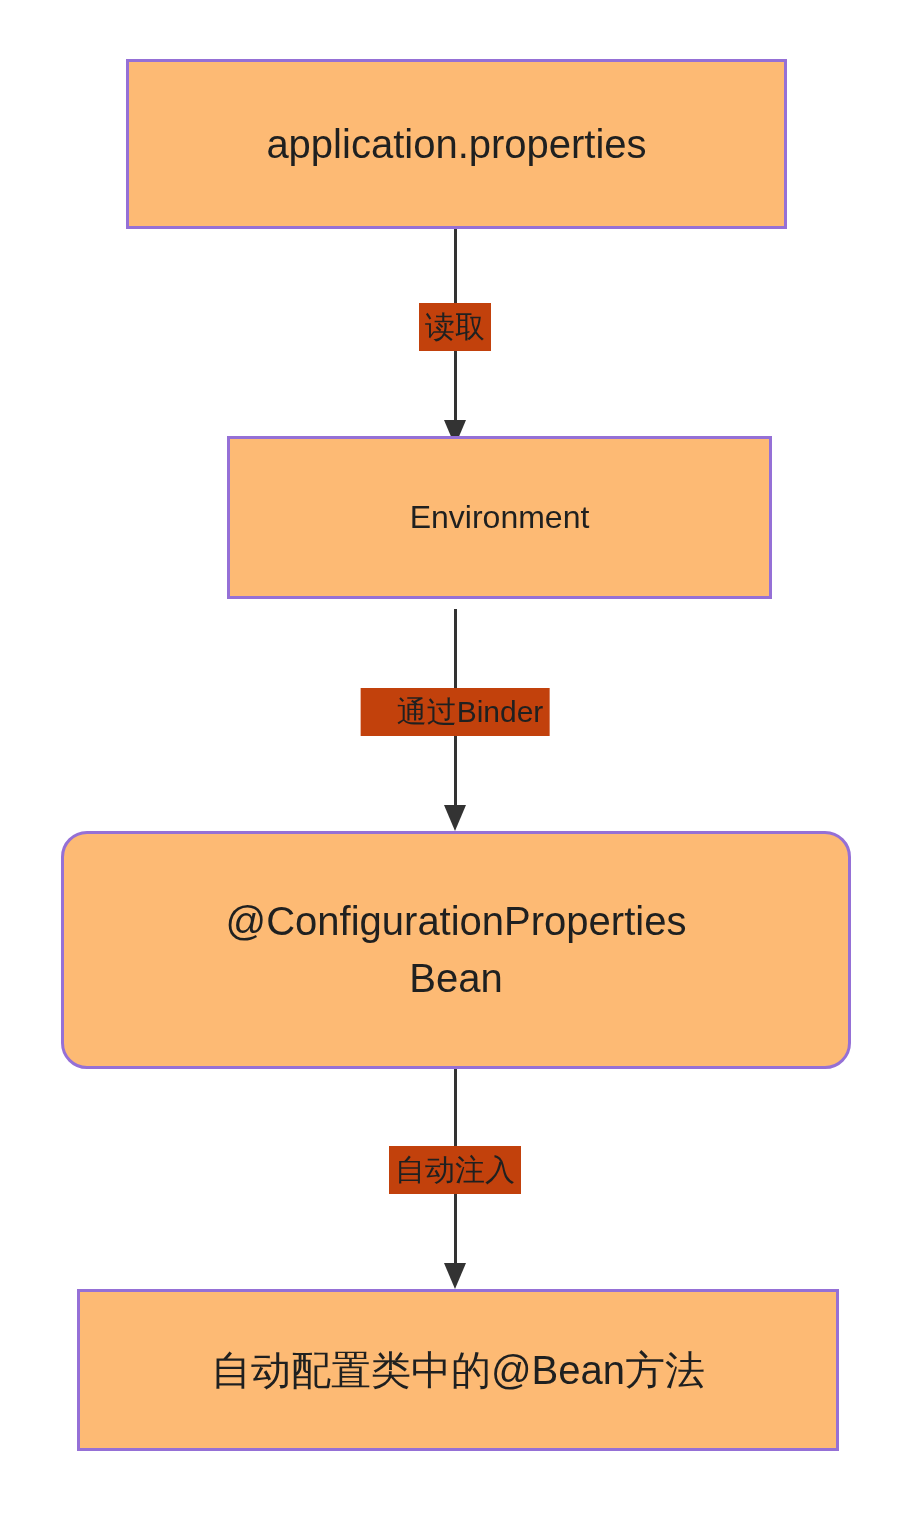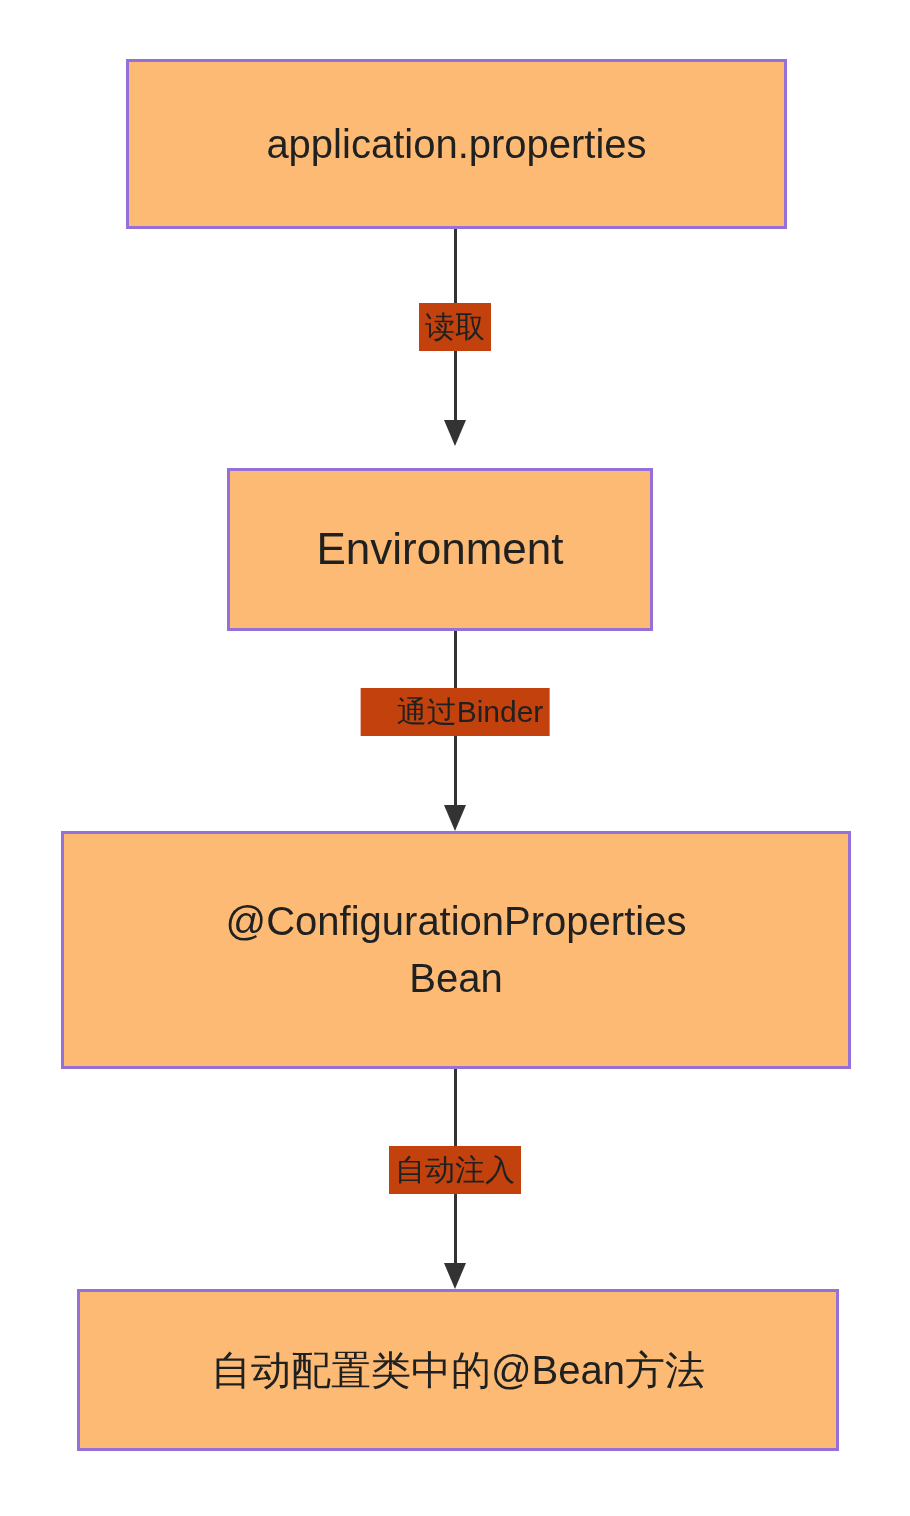--- a/index.html
+++ b/index.html
@@ -45,31 +45,32 @@
 
   #node-app-properties {
     left: 126px;
     top: 59px;
     width: 661px;
     height: 170px;
     font-size: 40px;
   }
   #node-environment {
     left: 227px;
-    top: 468px;
-    width: 426px;
+    top: 436px;
+    width: 545px;
     height: 163px;
-    font-size: 44px;
+    font-size: 32px;
   }
   #node-configuration-properties-bean {
     left: 61px;
     top: 831px;
     width: 790px;
     height: 238px;
     font-size: 40px;
+    border-radius: 26px;
   }
   #node-auto-config-bean-method {
     left: 77px;
     top: 1289px;
     width: 762px;
     height: 162px;
     font-size: 40px;
   }
 
   

